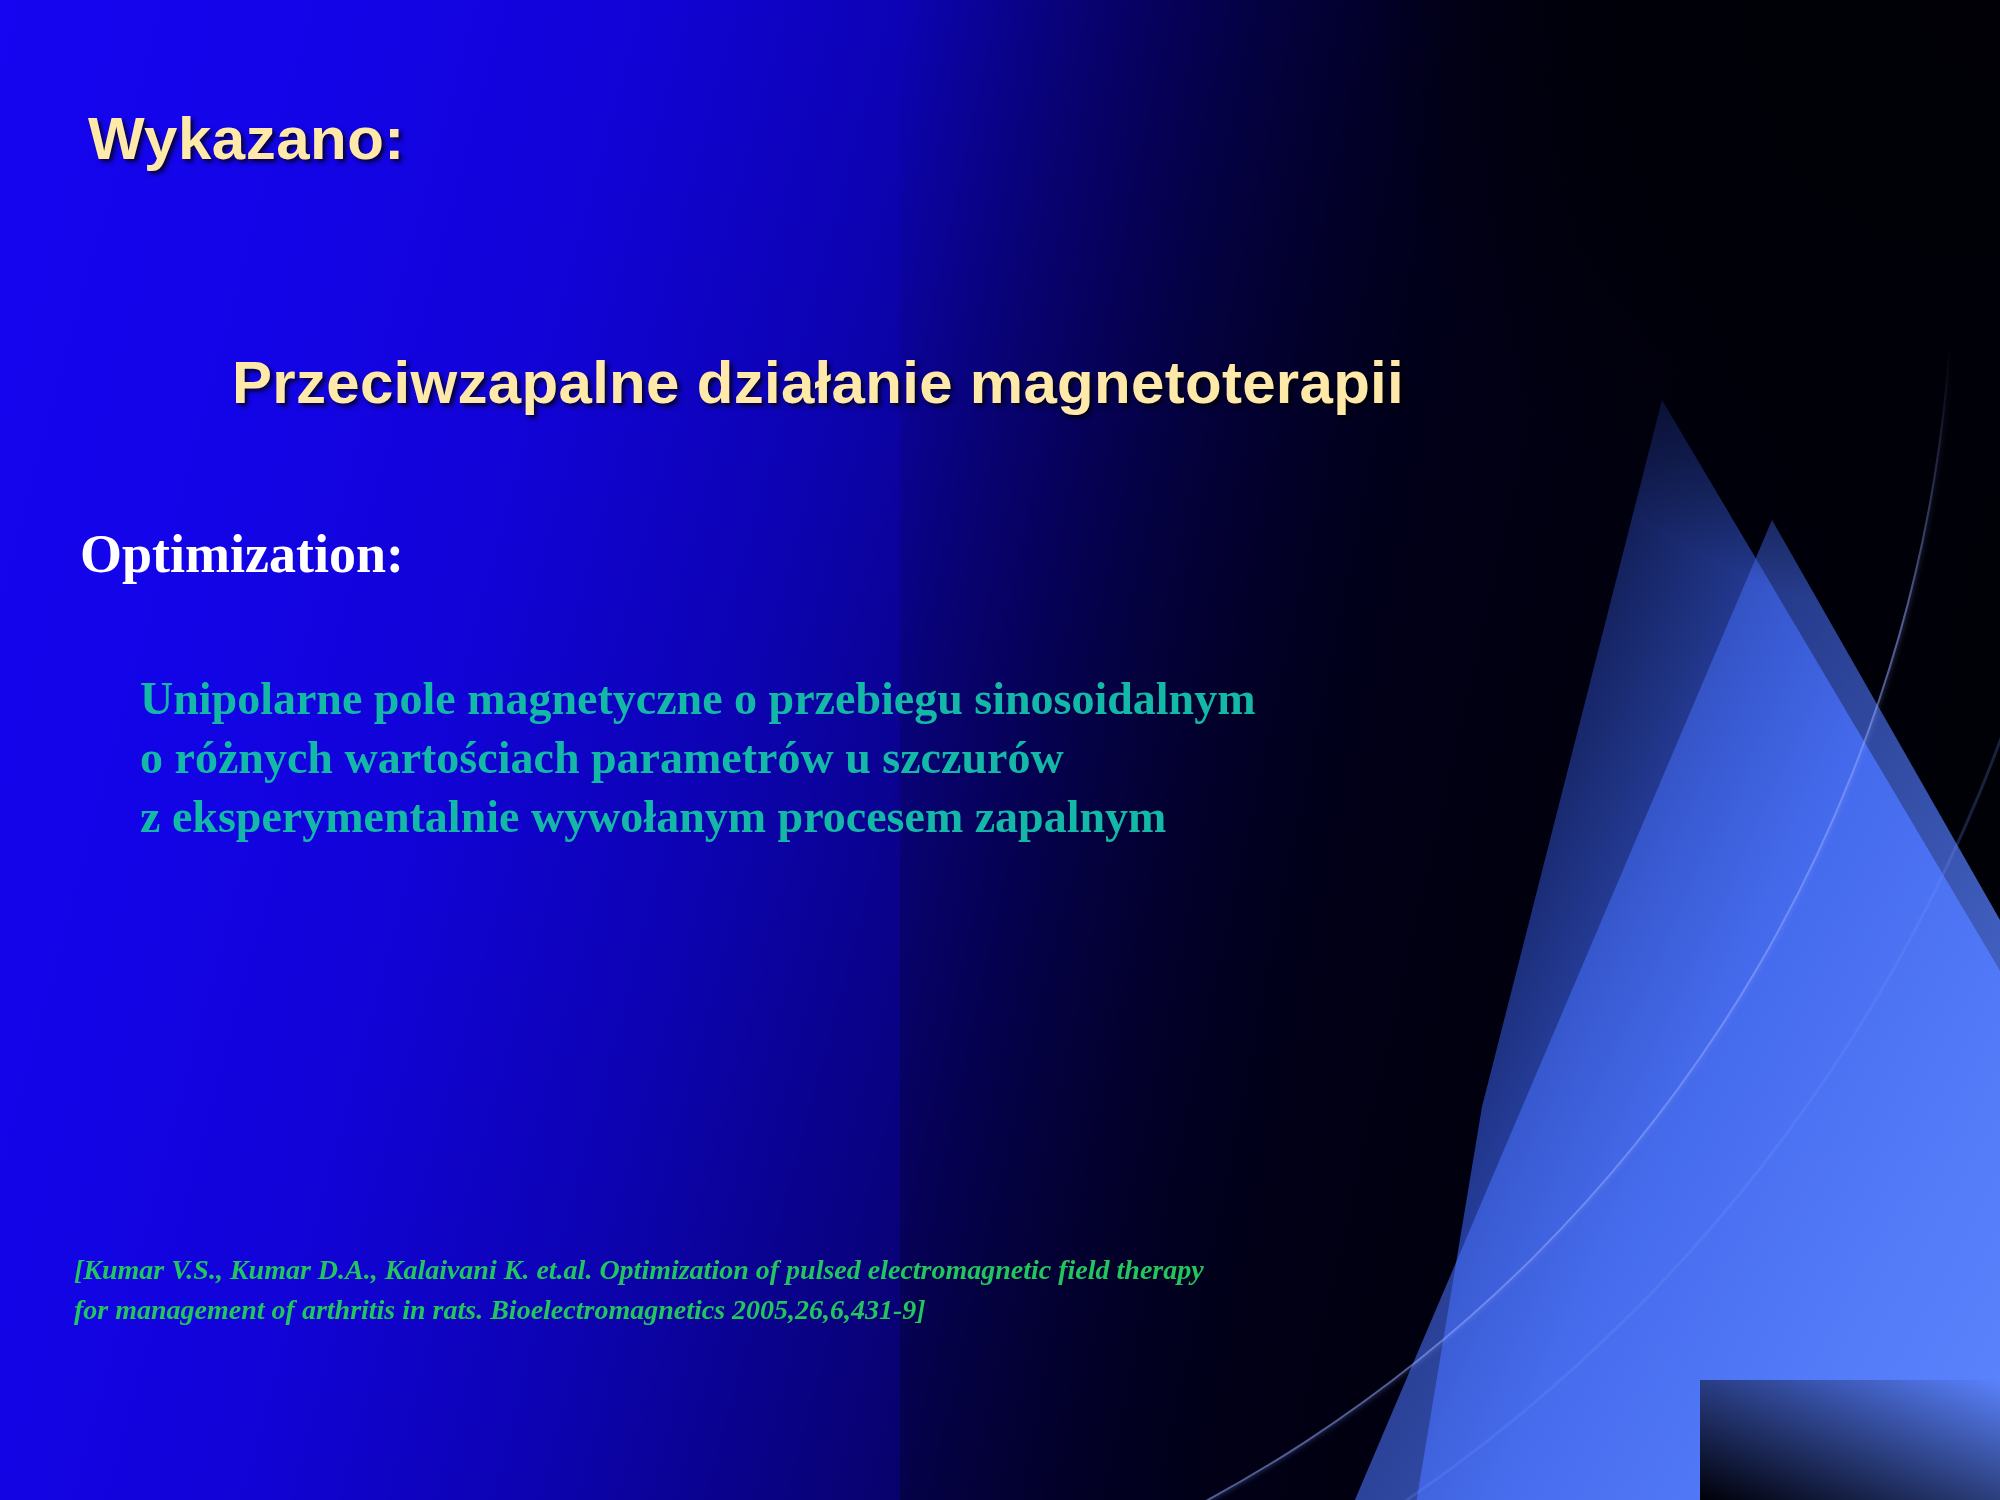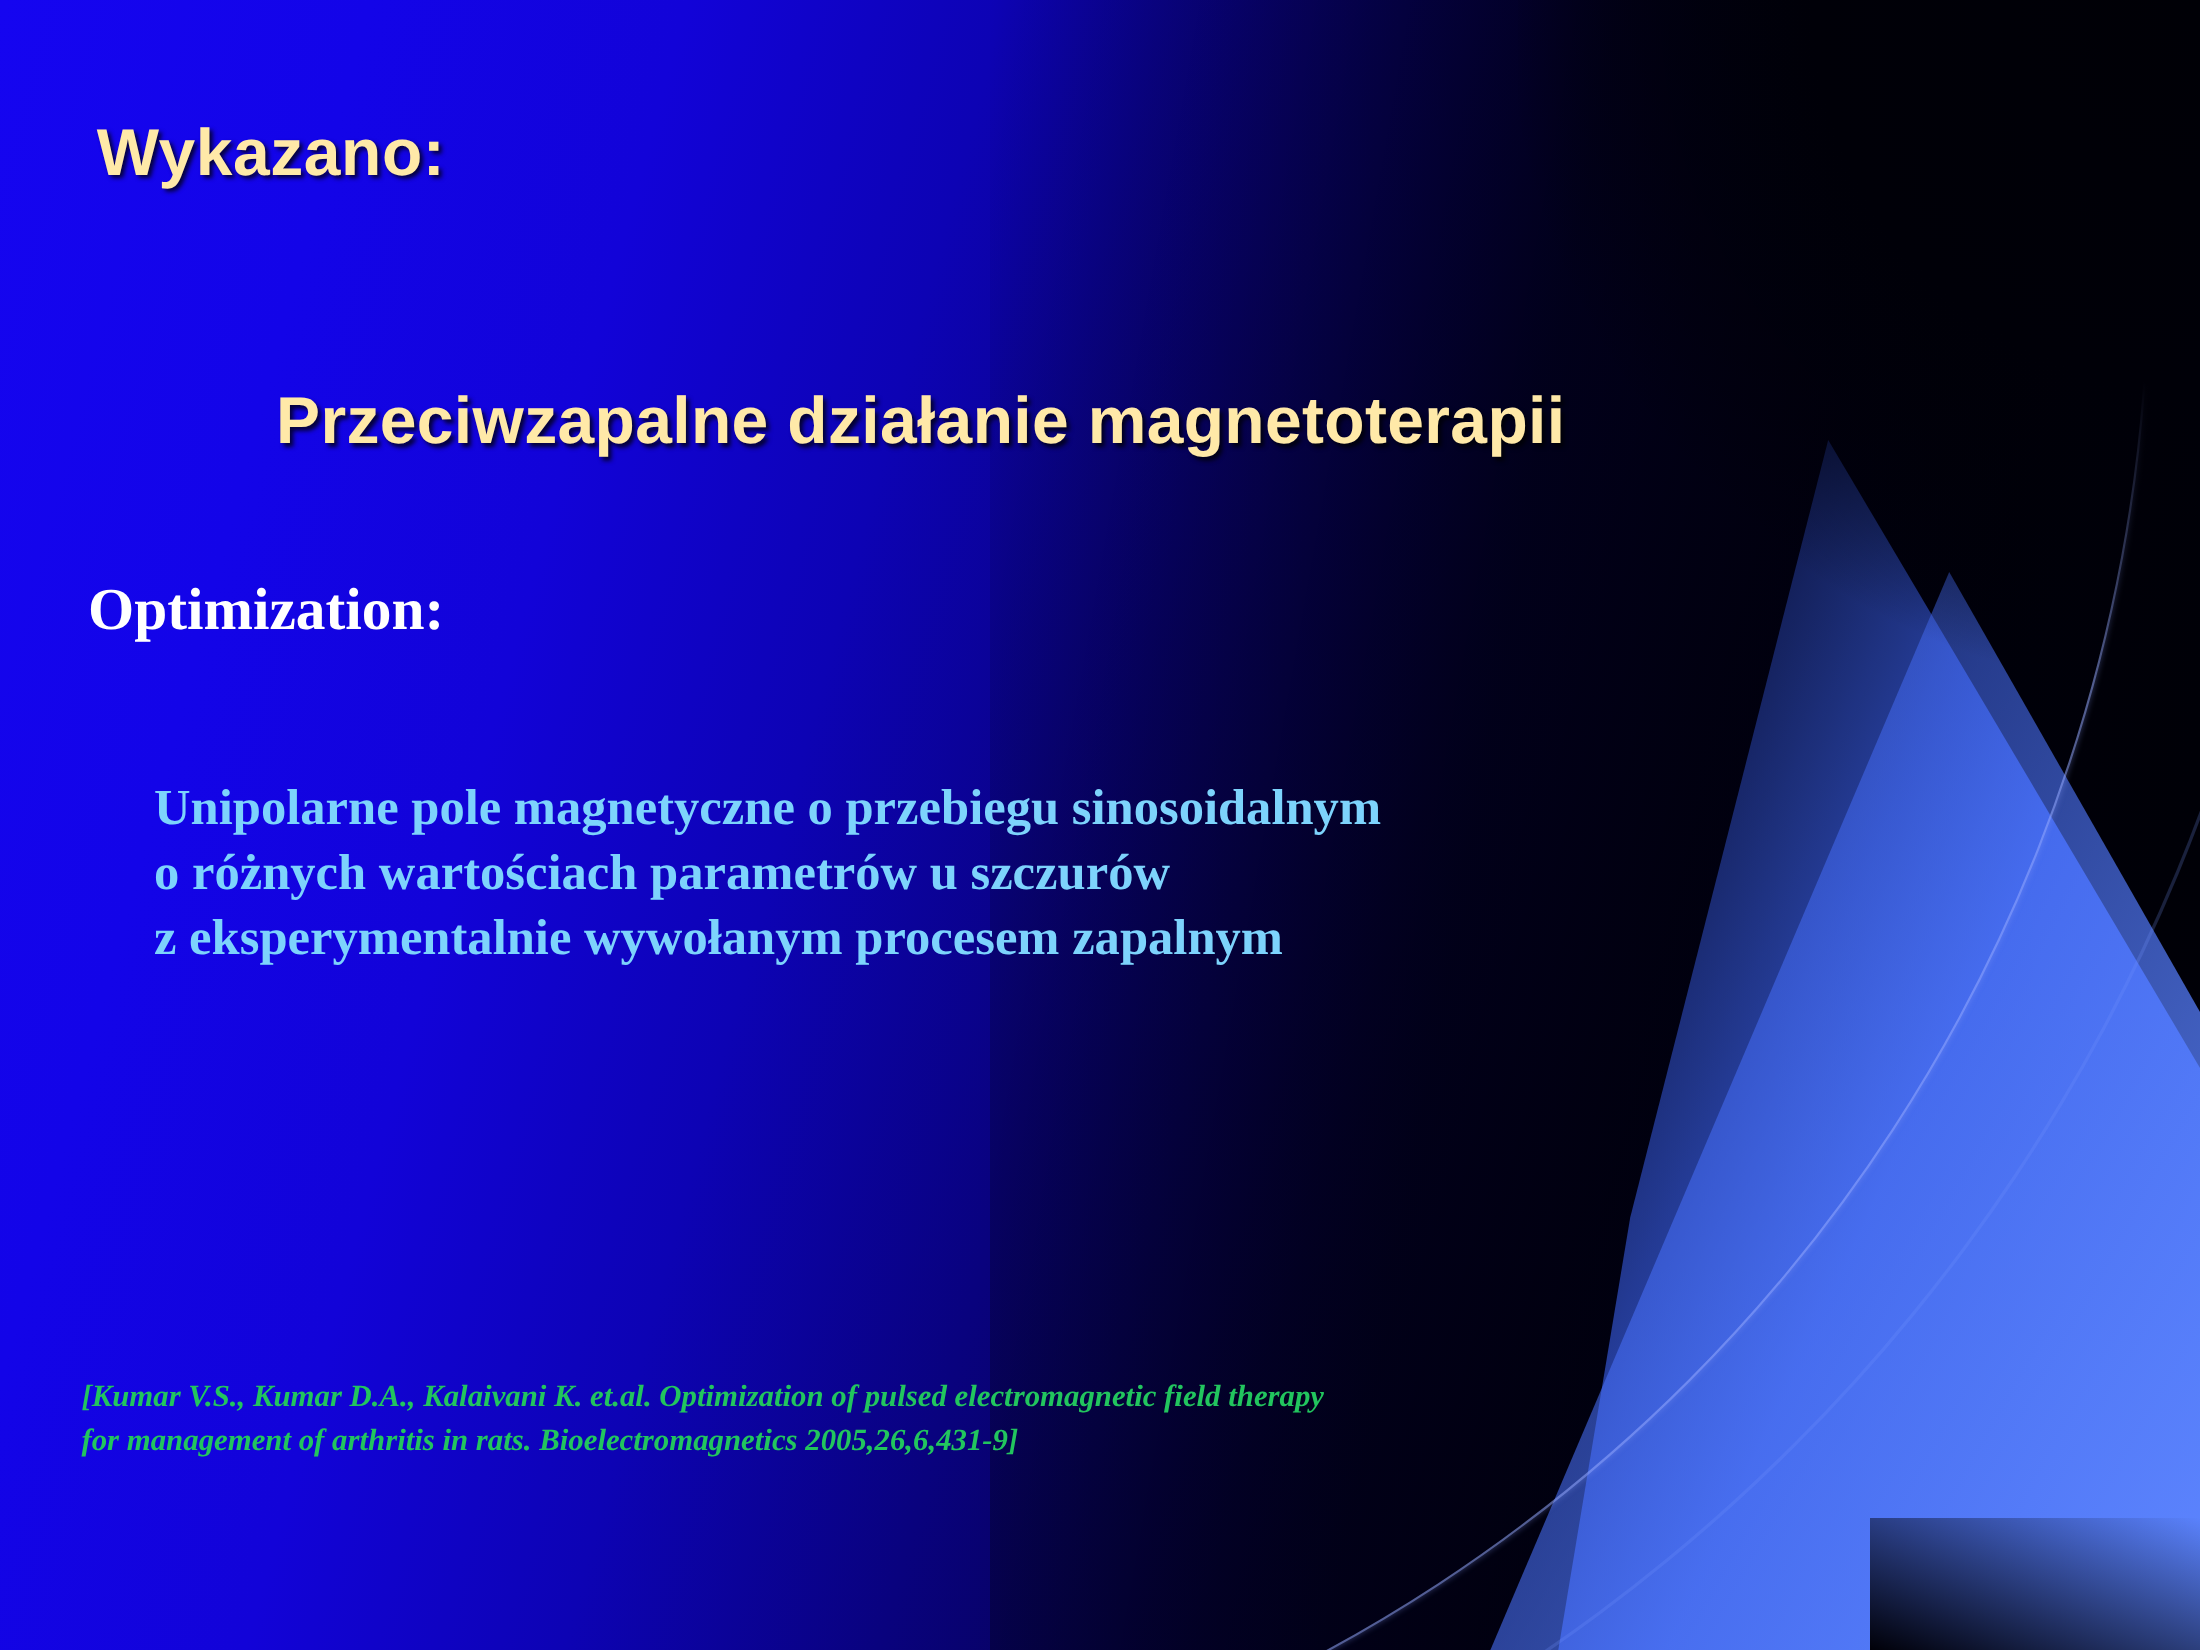--- a/index.html
+++ b/index.html
@@ -146,42 +146,41 @@
   .title-2 {
     position: absolute;
     left: 232px;
     top: 348px;
     font-family: "Liberation Sans", sans-serif;
     font-weight: bold;
     font-size: 60px;
     color: #ffe9a8;
     text-shadow: 3px 3px 4px rgba(0,0,0,0.75);
     letter-spacing: 0.3px;
-    margin-left: 19px;
   }
 
   .applied-label {
     position: absolute;
     left: 80px;
     top: 523px;
     font-family: "Liberation Serif", serif;
     font-weight: bold;
     font-size: 54px;
     color: #ffffff;
   }
 
   .body-block {
     position: absolute;
     left: 140px;
-    top: 705px;
+    top: 670px;
     font-family: "Liberation Serif", serif;
     font-weight: bold;
     font-size: 46px;
     line-height: 1.28;
-    color: #7dd3fc;
+    color: #14b8a6;
     white-space: pre-line;
   }
 
   .note-block {
     position: absolute;
     left: 142px;
     top: 1018px;
     font-family: "Liberation Serif", serif;
     font-weight: bold;
     font-size: 46px;

